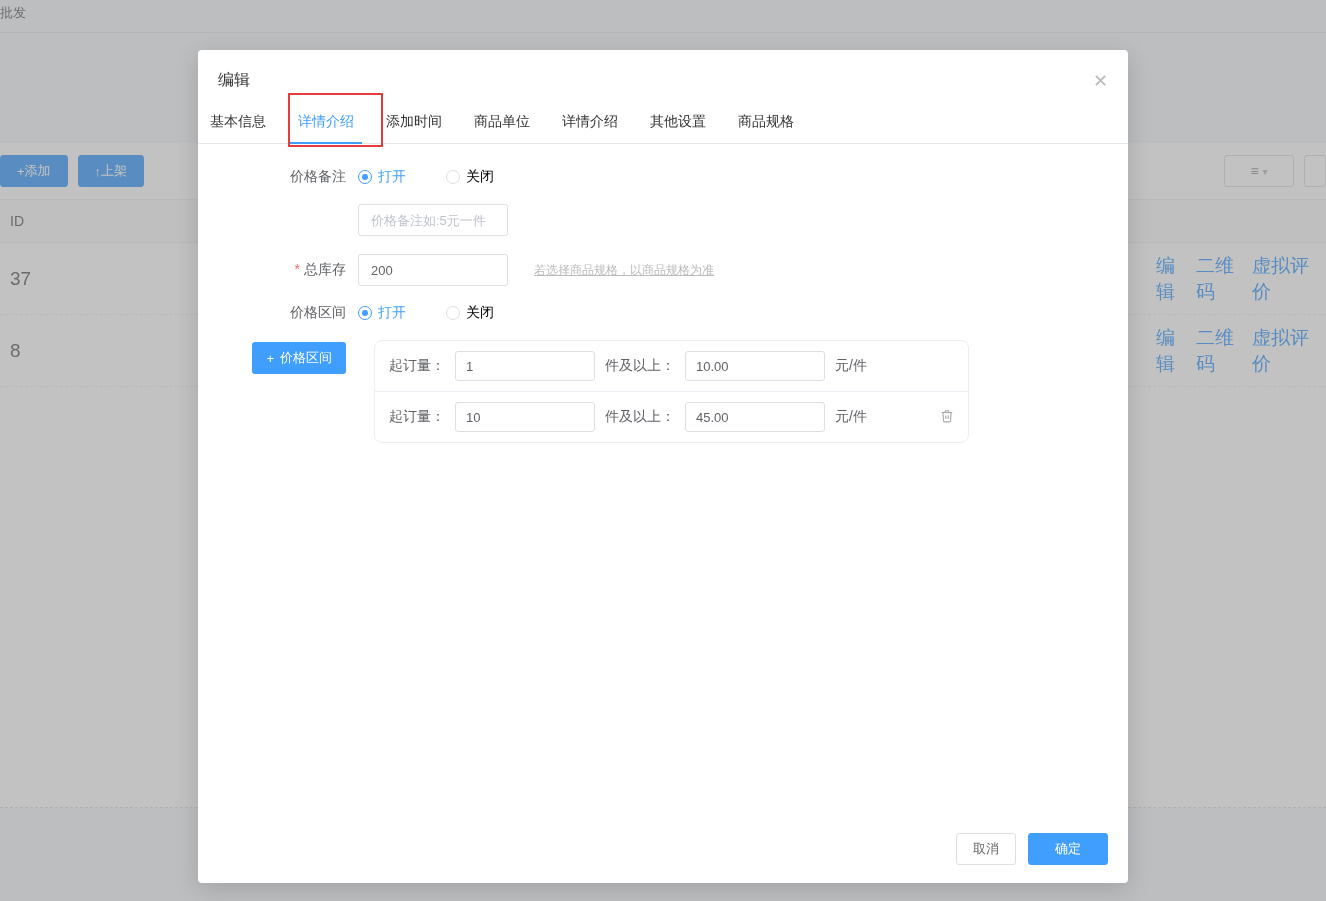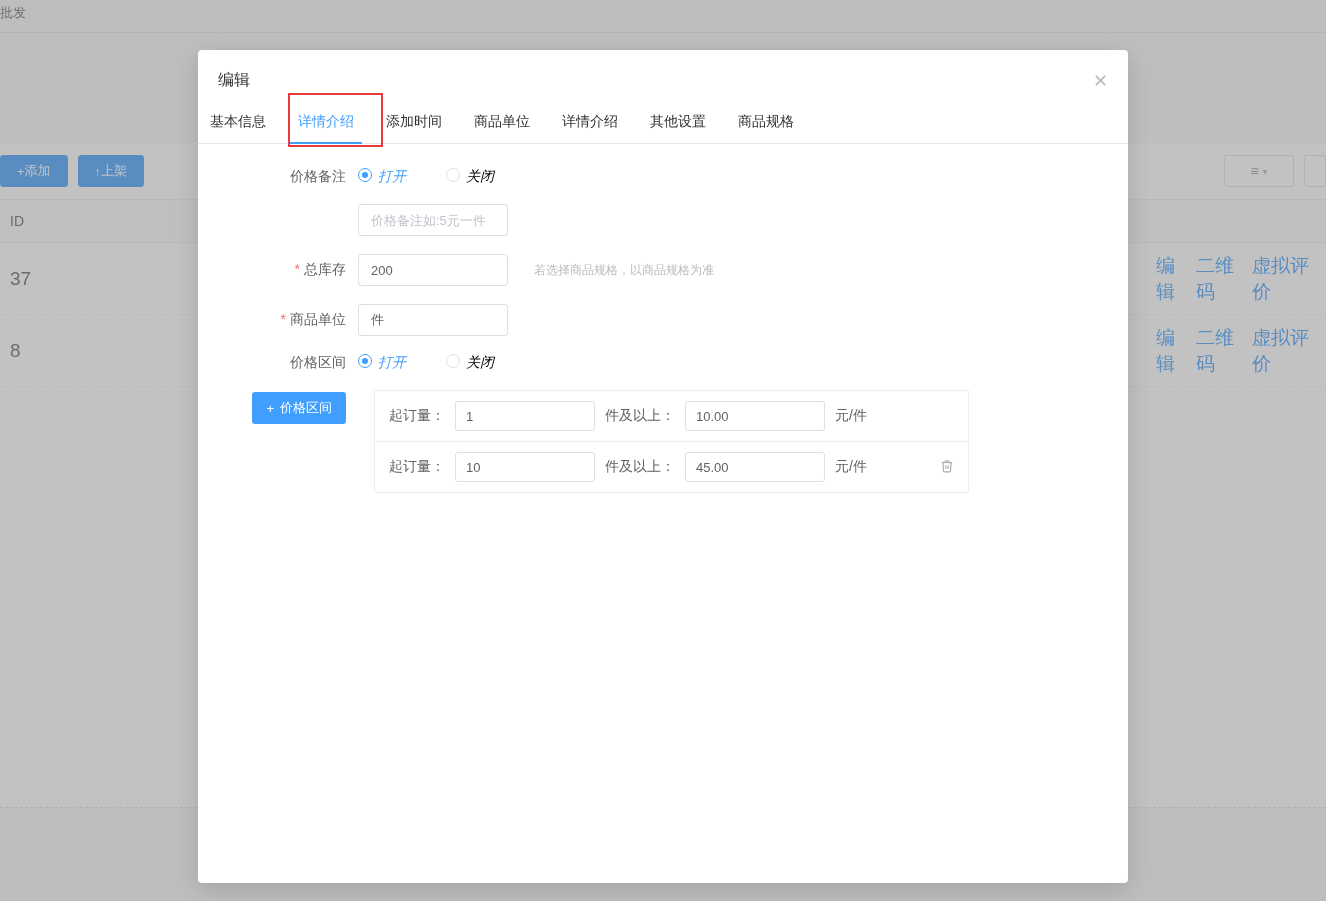--- a/index.html
+++ b/index.html
@@ -159,24 +159,23 @@
       width: 140px;
       text-align: right;
       padding-right: 12px;
       color: #606266;
       font-size: 14px;
     }
     .label .req { color: #f56c6c; margin-right: 4px; }
     .radio-group { display: flex; align-items: center; gap: 40px; }
     .radio {
       display: inline-flex;
-      align-items: flex-start;
+      align-items: center;
       gap: 6px;
       cursor: pointer;
-      font-style: italic;
     }
     .radio-dot {
       width: 14px; height: 14px;
       border: 1px solid #dcdfe6;
       border-radius: 50%;
       display: inline-flex;
       align-items: center;
       justify-content: center;
       background: #fff;
     }
@@ -197,21 +196,21 @@
       border: 1px solid #dcdfe6;
       border-radius: 3px;
       padding: 0 12px;
       font-size: 13px;
       color: #606266;
       width: 150px;
       background: #fff;
     }
     .text-input::placeholder { color: #c0c4cc; }
     .input-wide { width: 150px; }
-    .hint { font-size: 12px; color: #bbb; margin-left: 26px; }
+    .hint { font-size: 12px; color: #bbb; margin-left: 26px; text-decoration: underline; }
 
     .btn-add-range {
       background: #409eff;
       color: #fff;
       height: 32px;
       border-radius: 3px;
       border: none;
       padding: 0 14px;
       font-size: 13px;
       cursor: pointer;
@@ -221,21 +220,21 @@
     }
 
     .range-group {
       display: flex;
       align-items: flex-start;
       gap: 16px;
       margin-top: 4px;
     }
     .range-table {
       border: 1px solid #ebeef5;
-      border-radius: 1px;
+      border-radius: 8px;
       flex: 1;
       max-width: 595px;
     }
     .range-row {
       display: flex;
       align-items: center;
       padding: 10px 14px;
       gap: 10px;
     }
     .range-row + .range-row { border-top: 1px solid #ebeef5; }
@@ -341,24 +340,20 @@
         <div class="label"></div>
         <input class="text-input input-wide" placeholder="价格备注如:5元一件" style="">
       </div>
 
       <div class="form-row">
         <div class="label"><span class="req">*</span><span>总库存</span></div>
         <input class="text-input input-wide" value="200" style="">
         <span class="hint">若选择商品规格，以商品规格为准</span>
       </div>
 
-      <div class="form-row">
-        <div class="label"><span class="req">*</span><span>商品单位</span></div>
-        <input class="text-input input-wide" value="件" style="">
-      </div>
 
       <div class="form-row">
         <div class="label">价格区间</div>
         <div class="radio-group">
           <label class="radio checked">
             <span class="radio-dot"></span>
             <span class="radio-label">打开</span>
           </label>
           <label class="radio">
             <span class="radio-dot"></span>
@@ -394,14 +389,18 @@
                   <path d="M19 6l-1 14a2 2 0 0 1-2 2H8a2 2 0 0 1-2-2L5 6"></path>
                   <path d="M10 11v6M14 11v6"></path>
                   <path d="M9 6V4a1 1 0 0 1 1-1h4a1 1 0 0 1 1 1v2"></path>
                 </svg>
             </span>
           </div>
         </div>
       </div>
     </div>
 
+    <div class="modal-footer">
+      <button class="btn btn-default">取消</button>
+      <button class="btn btn-primary" style="min-width:80px;">确定</button>
+    </div>
   </div>
 </div>
 
 </body></html>

